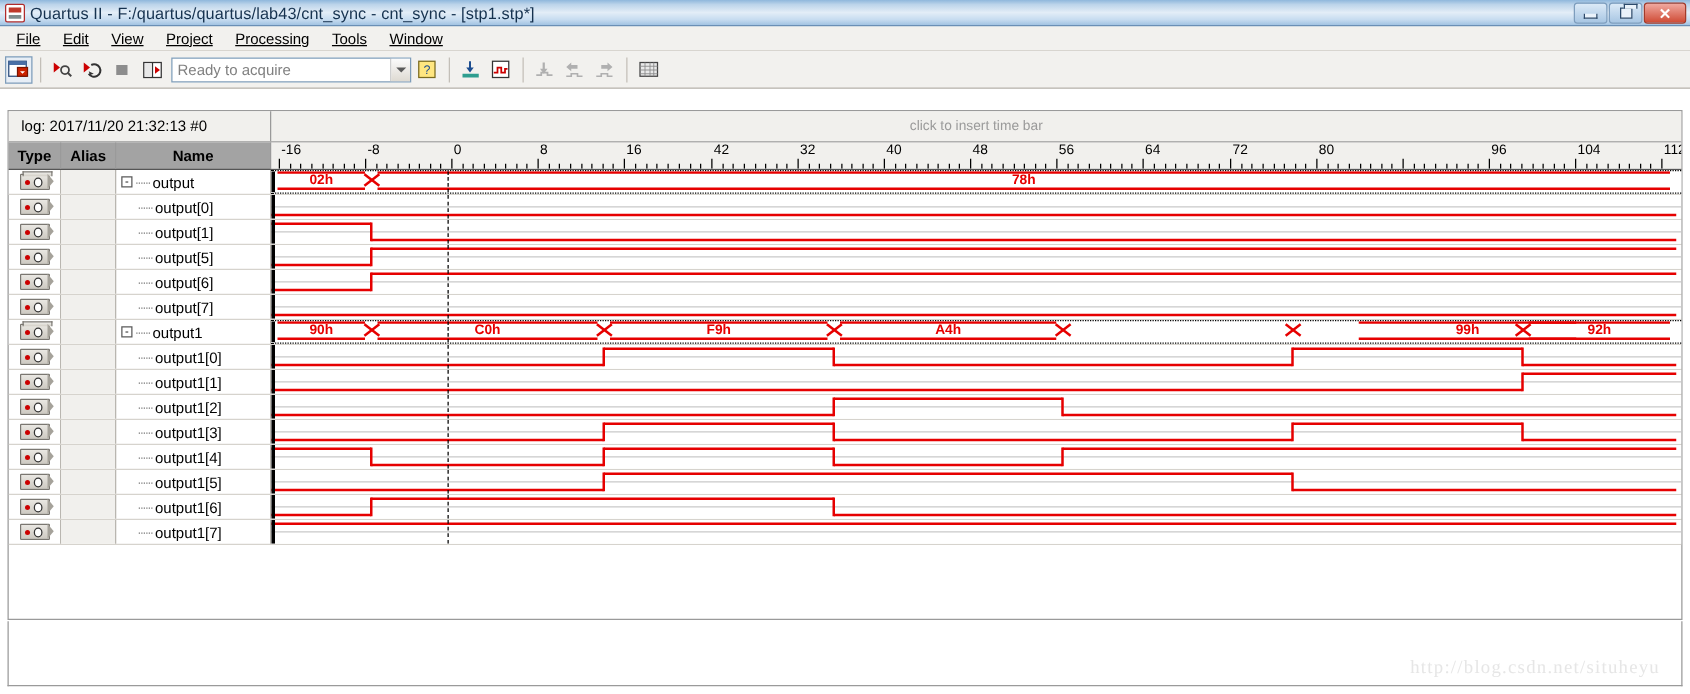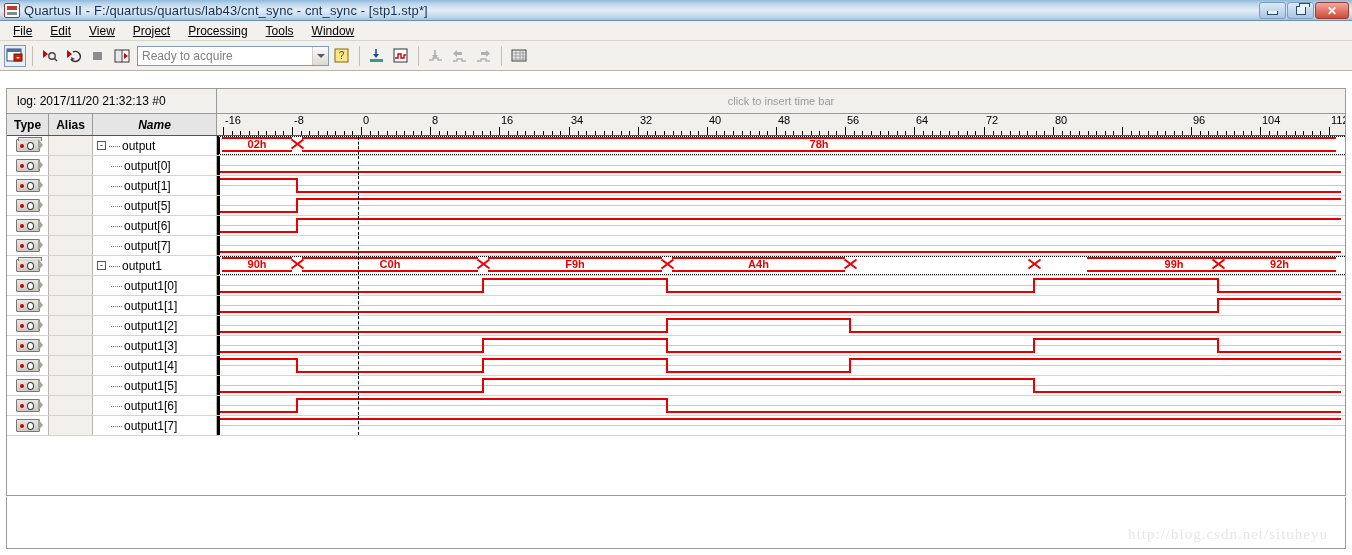--- a/index.html
+++ b/index.html
@@ -100,27 +100,27 @@
   }
   #log-label{
     width:210px; border-right:1px solid #9a9a9a; display:flex; align-items:center;
     padding-left:10px; font-size:12px; color:#000;
   }
   #insert-bar{ flex:1; display:flex;align-items:center;justify-content:center;
     font-size:11px;color:#9a9a9a; }
 
   #col-header{
     height:22px; display:flex; border-bottom:1px solid #555;
-    background:#e5e5e5; font-weight:bold; font-size:12px;
+    background:#a3a3a3; font-weight:bold; font-size:12px;
   }
   .col{ display:flex;align-items:center;justify-content:center;
         border-right:1px solid #9a9a9a; height:100%; }
   .col-type{ width:42px; }
   .col-alias{ width:44px; }
-  .col-name{ width:124px;font-style:italic; }
+  .col-name{ width:124px; }
 
   #ruler{
     flex:1; position:relative; overflow:hidden; background:#f1f0ed;
   }
   .tick-major{
     position:absolute; bottom:0; width:1px; height:8px; background:#000;
   }
   .tick-minor{
     position:absolute; bottom:0; width:1px; height:4px; background:#000;
   }
@@ -382,21 +382,21 @@
         <div class="tick-major" style="left: 282px;"></div>
         <div class="tick-label" style="left: 284px;">16</div>
         <div class="tick-minor" style="left: 290.75px;"></div>
         <div class="tick-minor" style="left: 299.5px;"></div>
         <div class="tick-minor" style="left: 308.25px;"></div>
         <div class="tick-minor" style="left: 317px;"></div>
         <div class="tick-minor" style="left: 325.75px;"></div>
         <div class="tick-minor" style="left: 334.5px;"></div>
         <div class="tick-minor" style="left: 343.25px;"></div>
         <div class="tick-major" style="left: 352px;"></div>
-        <div class="tick-label" style="left: 354px;">34</div>
+        <div class="tick-label" style="left: 354px;">42</div>
         <div class="tick-minor" style="left: 360.625px;"></div>
         <div class="tick-minor" style="left: 369.25px;"></div>
         <div class="tick-minor" style="left: 377.875px;"></div>
         <div class="tick-minor" style="left: 386.5px;"></div>
         <div class="tick-minor" style="left: 395.125px;"></div>
         <div class="tick-minor" style="left: 403.75px;"></div>
         <div class="tick-minor" style="left: 412.375px;"></div>
         <div class="tick-major" style="left: 421px;"></div>
         <div class="tick-label" style="left: 423px;">32</div>
         <div class="tick-minor" style="left: 429.625px;"></div>

